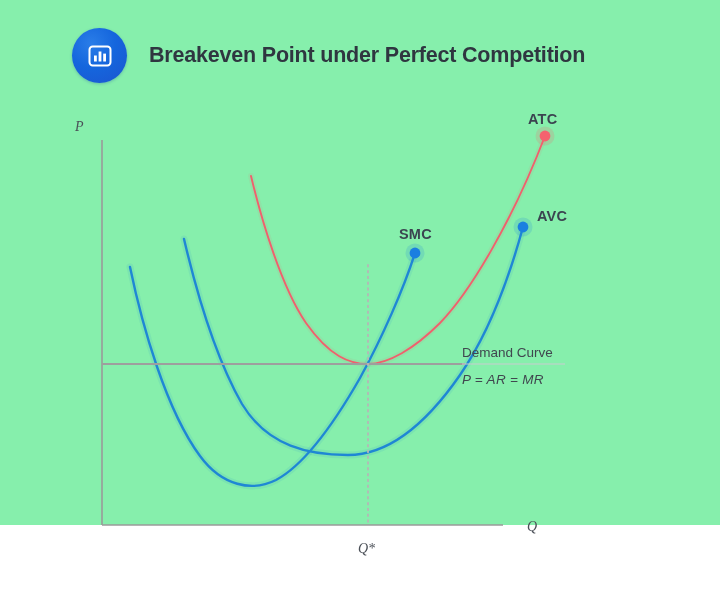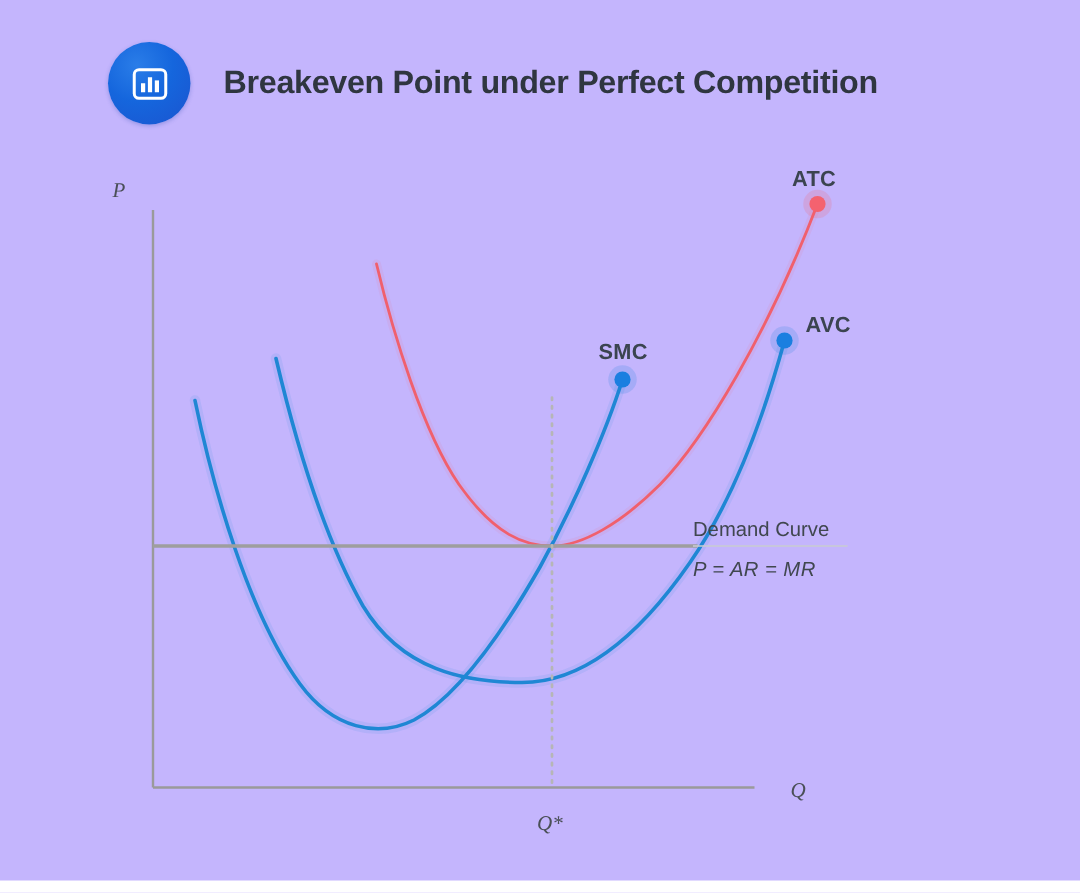--- a/index.html
+++ b/index.html
@@ -10,22 +10,22 @@
   body {
     width: 720px;
     height: 595px;
     font-family: "Liberation Sans", sans-serif;
     overflow: hidden;
     position: relative;
   }
   #page {
     position: relative;
     width: 720px;
-    height: 587px;
-    background: #c4b5fd;
+    height: 525px;
+    background: #86efac;
   }
 
   
   .header {
     position: absolute;
     left: 72px;
     top: 28px;
     display: flex;
     align-items: center;
     gap: 22px;

